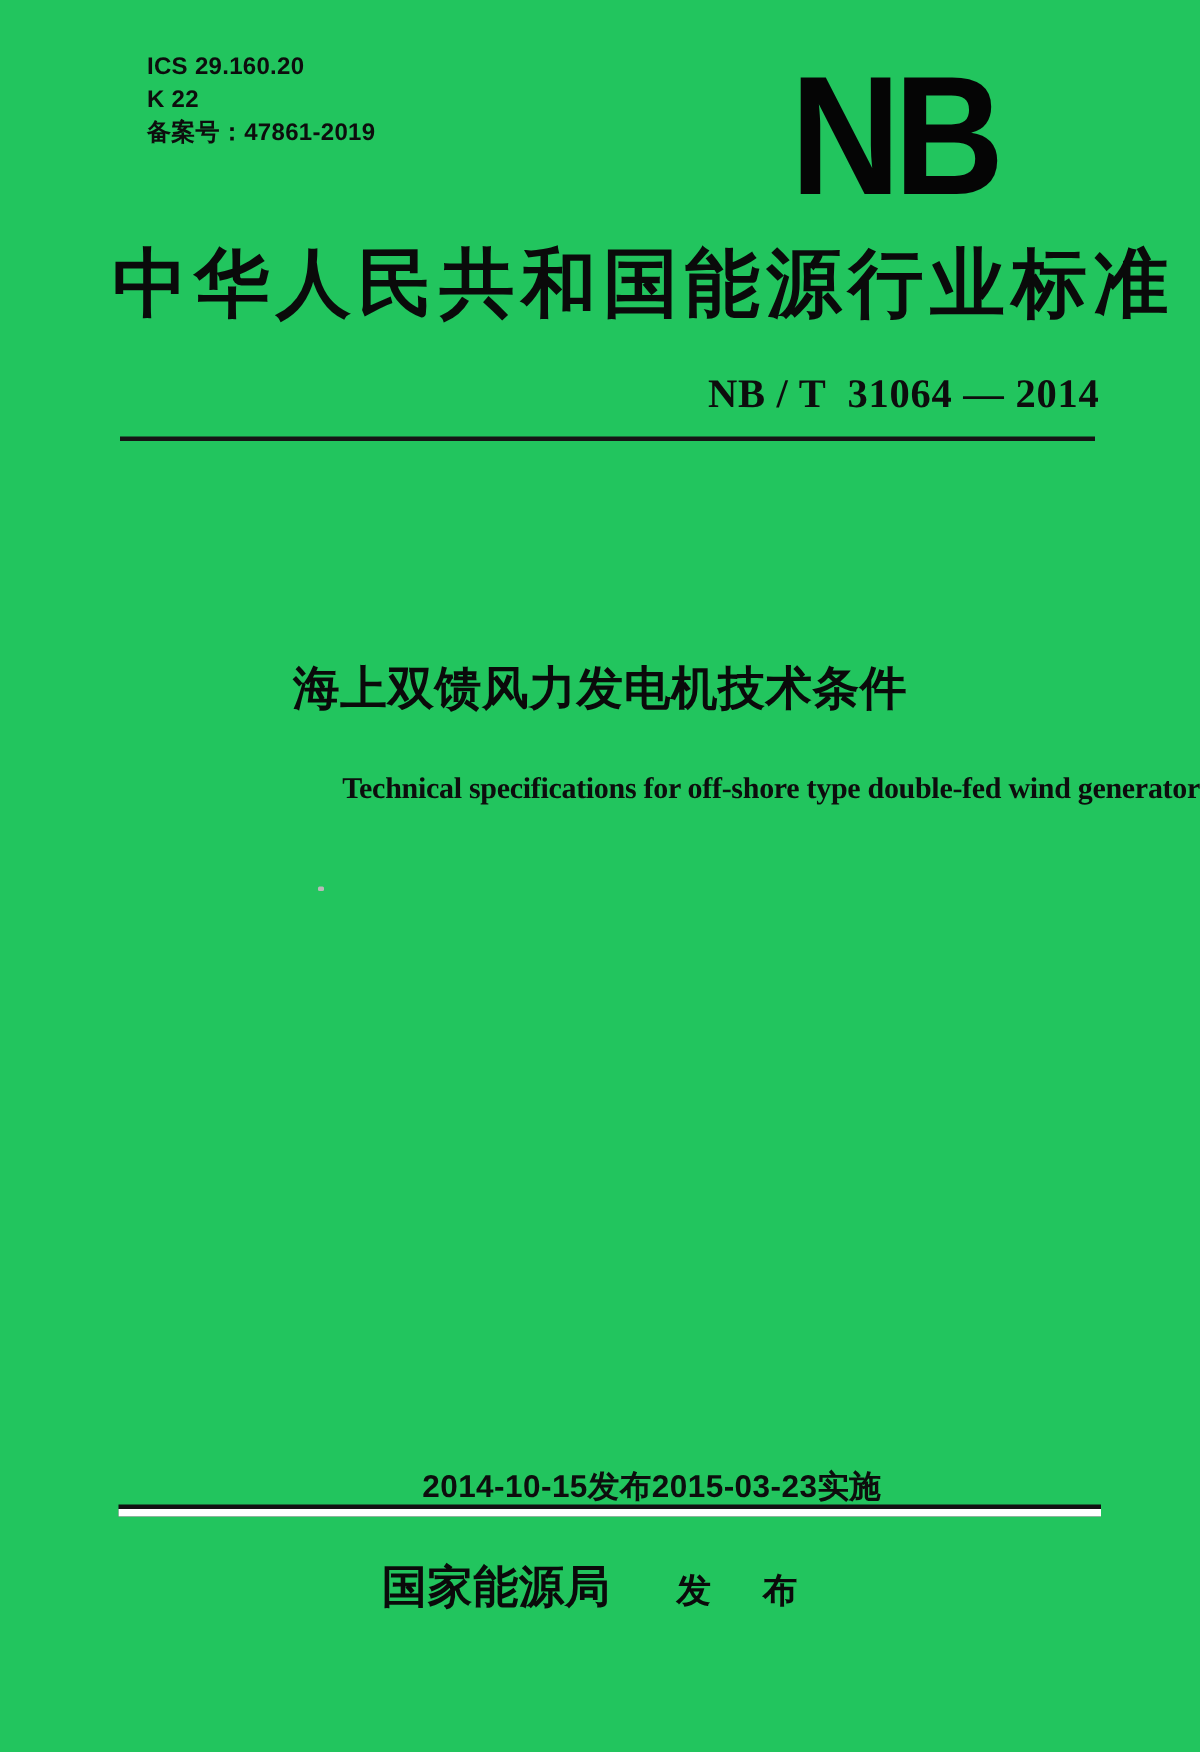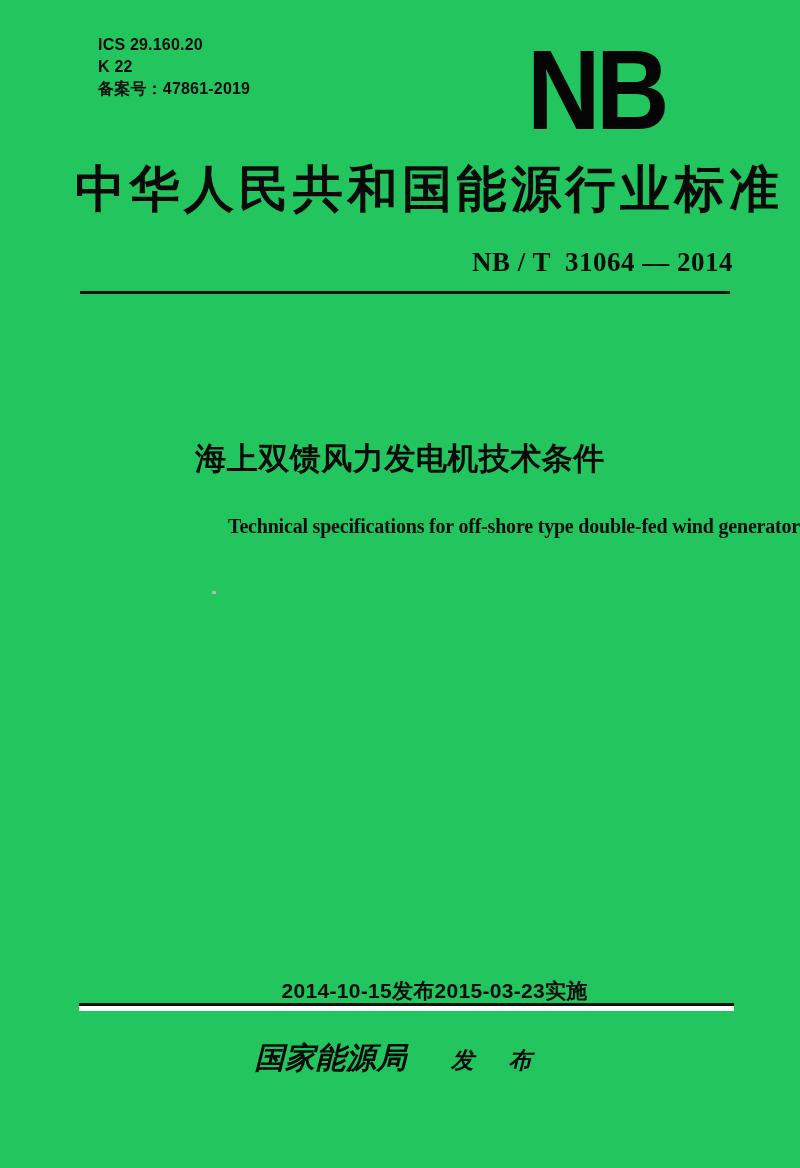--- a/index.html
+++ b/index.html
@@ -146,21 +146,20 @@
 
   
   .publisher-row {
     position: absolute;
     left: 0;
     top: 1038px;
     width: 800px;
     display: flex;
     justify-content: center;
     align-items: baseline;
-    font-style: italic;
   }
   .publisher-name {
     font-size: 30px;
     font-weight: bold;
     letter-spacing: 0.5px;
     font-family: "Liberation Serif", serif;
     color: #0a0a0a;
     white-space: nowrap;
   }
   .publish-label {

